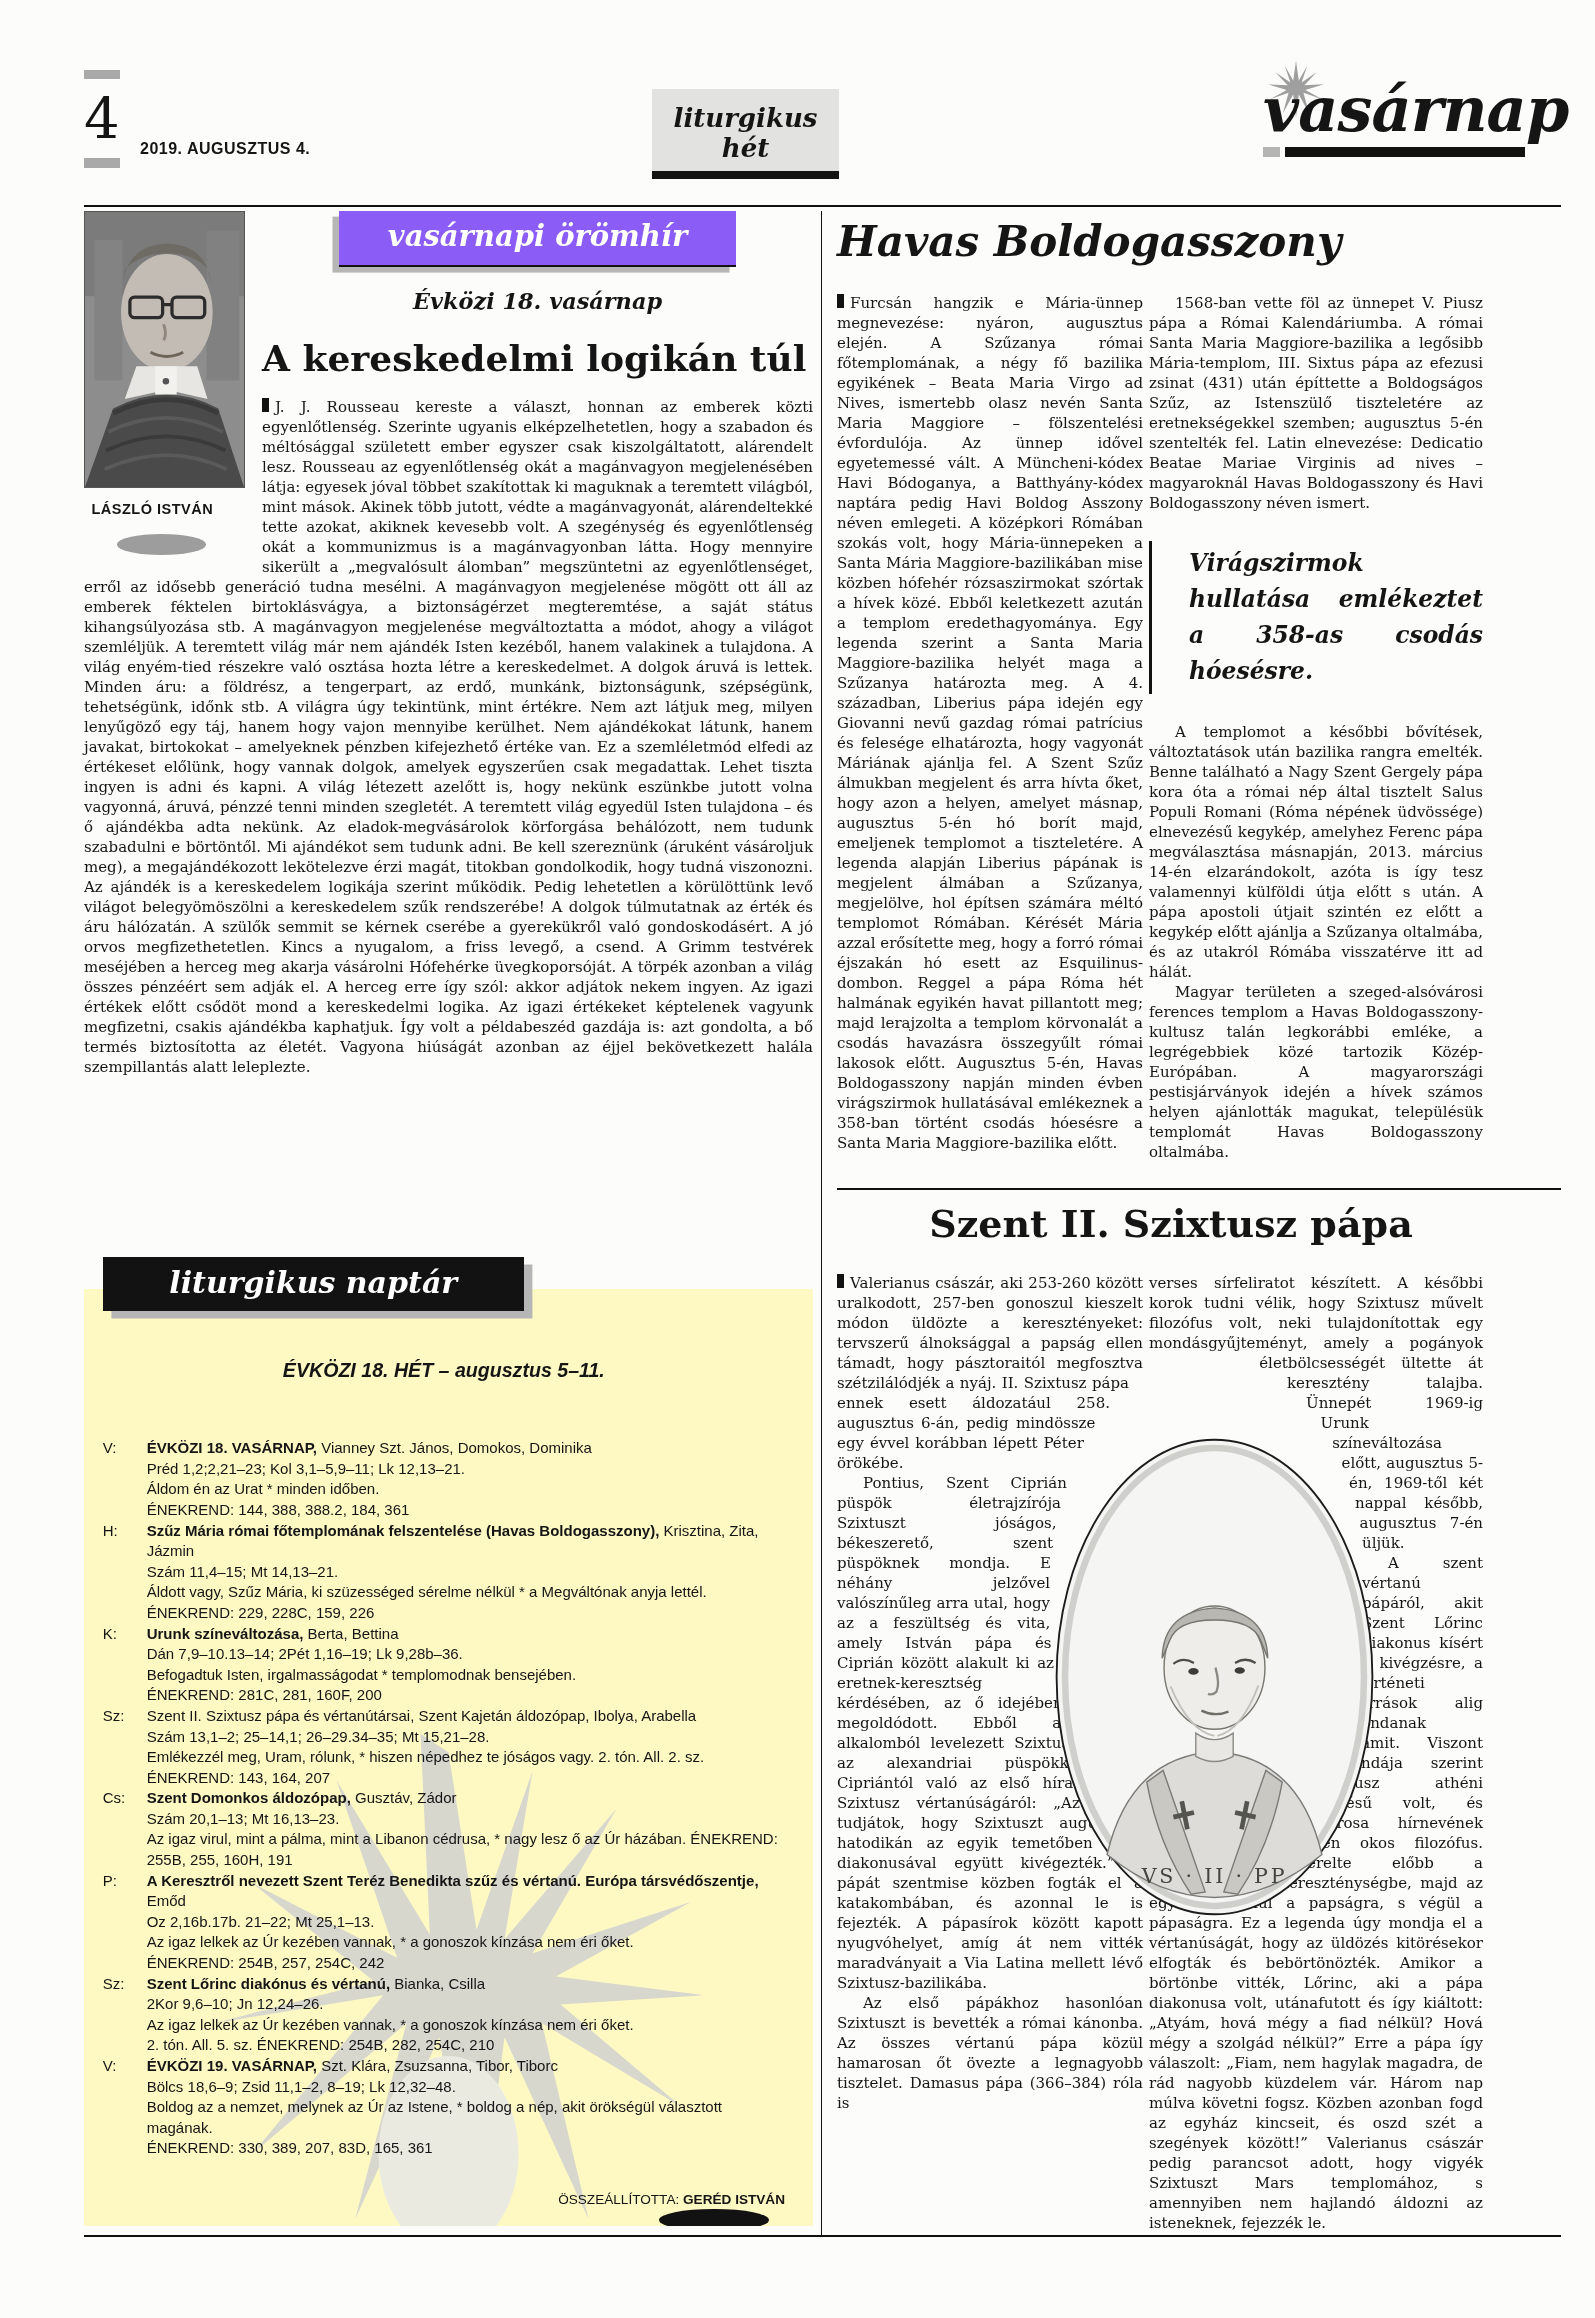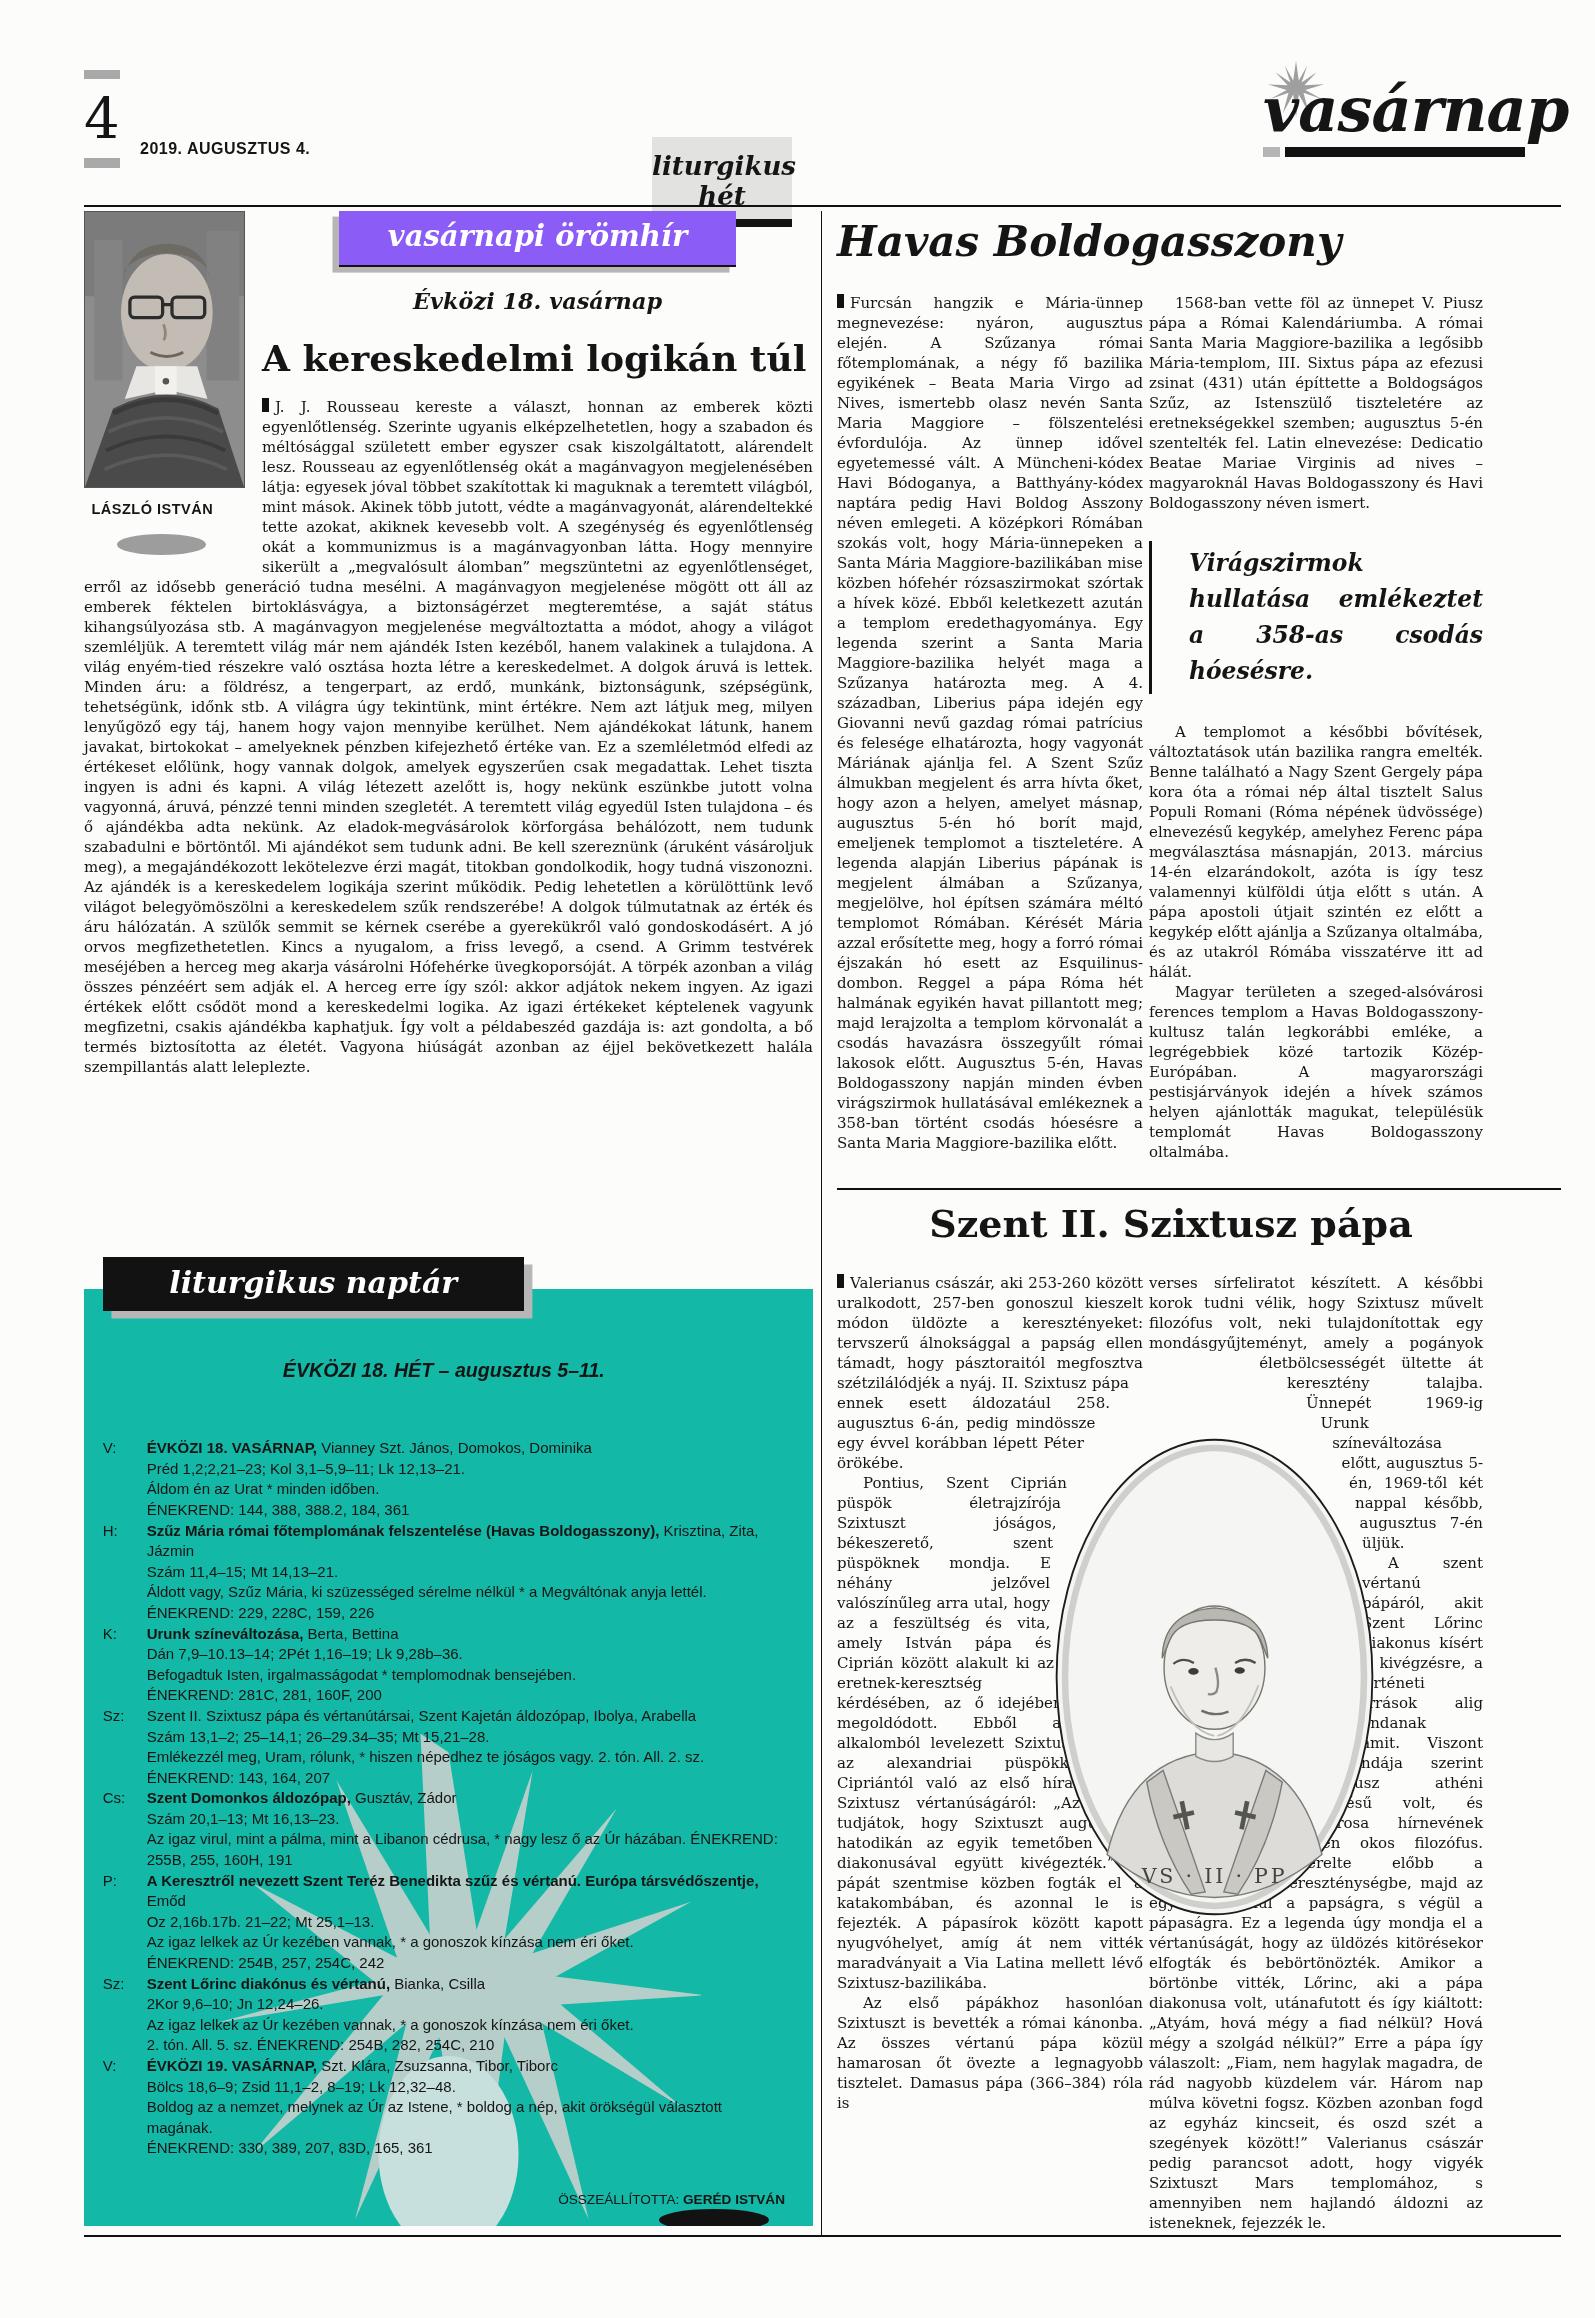--- a/index.html
+++ b/index.html
@@ -6,22 +6,22 @@
   .page{position:relative;width:1595px;height:2319px;background:#fcfcfb;color:#151515;
         font-family:"DejaVu Serif", serif;overflow:hidden;}
 
   
   .masthead{position:absolute;left:84px;top:70px;width:1477px;height:131px;}
   .pagenum-wrap{position:absolute;left:0;top:0;width:84px;text-align:left;}
   .graybar{width:36px;height:9.3px;background:#a9a9a9;}
   .pagenum{font-size:56px;line-height:79px;font-family:"DejaVu Serif",serif;}
   .date{position:absolute;left:56px;top:70px;font-family:"Liberation Sans",sans-serif;
         font-weight:bold;font-size:16px;letter-spacing:0.5px;}
-  .section-box{position:absolute;left:568px;top:18.7px;width:140px;background:#e2e2e1;
-        text-align:center;padding:14px 0 8.4px 0;border-bottom:8.4px solid #141414;margin-top:48px;}
+  .section-box{position:absolute;left:568px;top:18.7px;width:187px;background:#e2e2e1;
+        text-align:center;padding:14px 0 8.4px 0;border-bottom:8.4px solid #141414;}
   .section-box span{font-style:italic;font-weight:bold;font-size:26px;}
   .logo-wrap{position:absolute;right:36px;top:4.7px;width:262px;text-align:right;}
   .logo-text{font-style:italic;font-weight:bold;font-size:62px;line-height:70px;
         letter-spacing:-0.9px;position:relative;z-index:2;}
   .logo-star{position:absolute;right:201px;top:-14px;z-index:1;}
   .logo-bar-row{position:relative;height:9.3px;margin-top:2.8px;}
   .logo-graysq{position:absolute;left:0px;top:0;width:17px;height:9.3px;background:#b5b5b5;}
   .logo-bar{position:absolute;left:21.5px;right:0;top:0;height:9.3px;background:#121212;}
   .head-rule{position:absolute;left:84px;top:205px;width:1477px;height:1.9px;background:#111;}
 
@@ -47,21 +47,21 @@
   .body-text{font-size:15px;line-height:20px;text-align:justify;}
   .para{margin:0;}
   .para.ind{text-indent:26px;}
   .tick{display:inline-block;width:6.5px;height:14px;background:#121212;margin-right:6.5px;}
 
   
   .naptar{position:absolute;left:0;top:1046px;width:729px;}
   .naptar-box{position:relative;z-index:3;margin-left:18.7px;width:421px;background:#121212;color:#fff;
         text-align:center;box-shadow:8.4px 7.5px 0 #b6b6b6;}
   .naptar-box span{display:block;font-style:italic;font-weight:bold;font-size:30px;padding:7.5px 0 11.2px 0;}
-  .naptar-bg{position:relative;margin-top:-21.5px;background:#14b8a6;min-height:888px;overflow:hidden;}
+  .naptar-bg{position:relative;margin-top:-21.5px;background:#fef9c3;min-height:888px;overflow:hidden;}
   .naptar-star{position:absolute;left:112px;bottom:-28px;opacity:.85;}
   .naptar-inner{position:relative;z-index:2;padding:70px 28px 18.7px 18.7px;}
   .week-title{text-align:center;font-family:"Liberation Sans",sans-serif;font-weight:bold;
         font-style:italic;font-size:19.6px;margin-bottom:56px;}
   .entry{display:flex;font-family:"Liberation Sans",sans-serif;font-size:15px;line-height:20.6px;}
   .entry .day{flex:none;width:44px;}
   .entry-body{flex:1;}
   .entry .b{font-weight:bold;}
   .credit{margin-top:33px;text-align:right;font-family:"Liberation Sans",sans-serif;font-size:13.6px;}
   .credit .b{font-weight:bold;}

